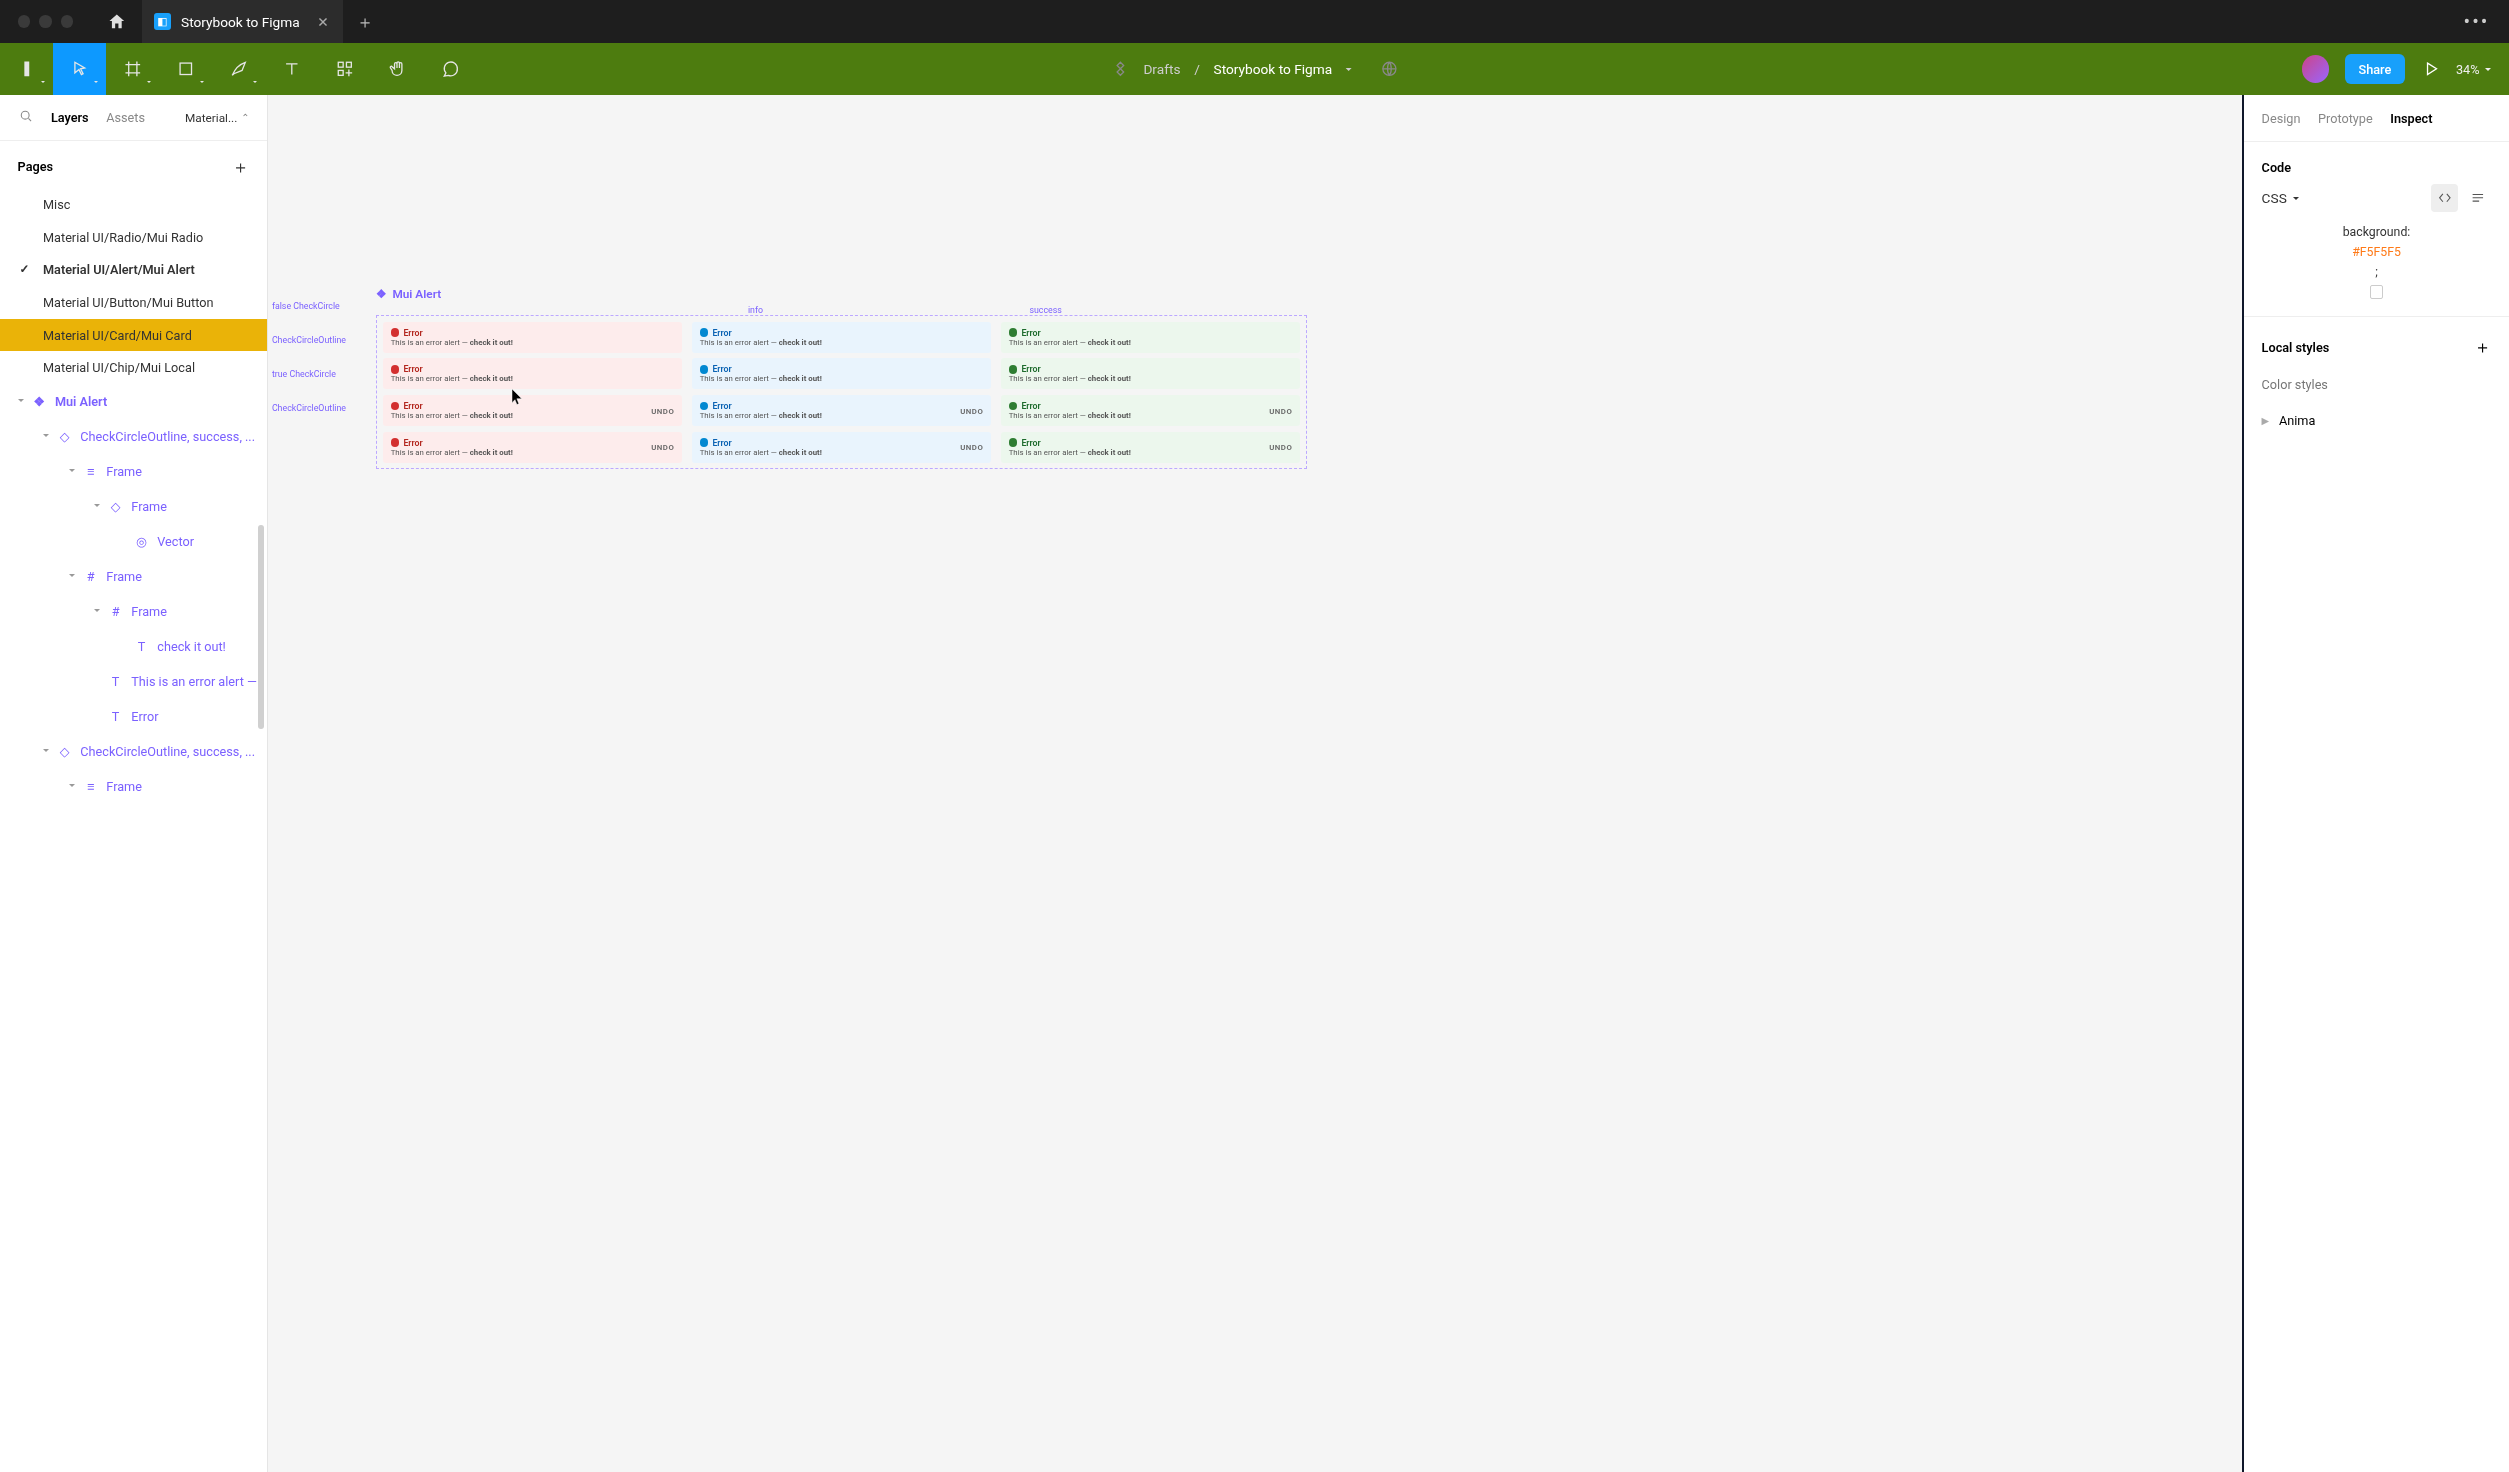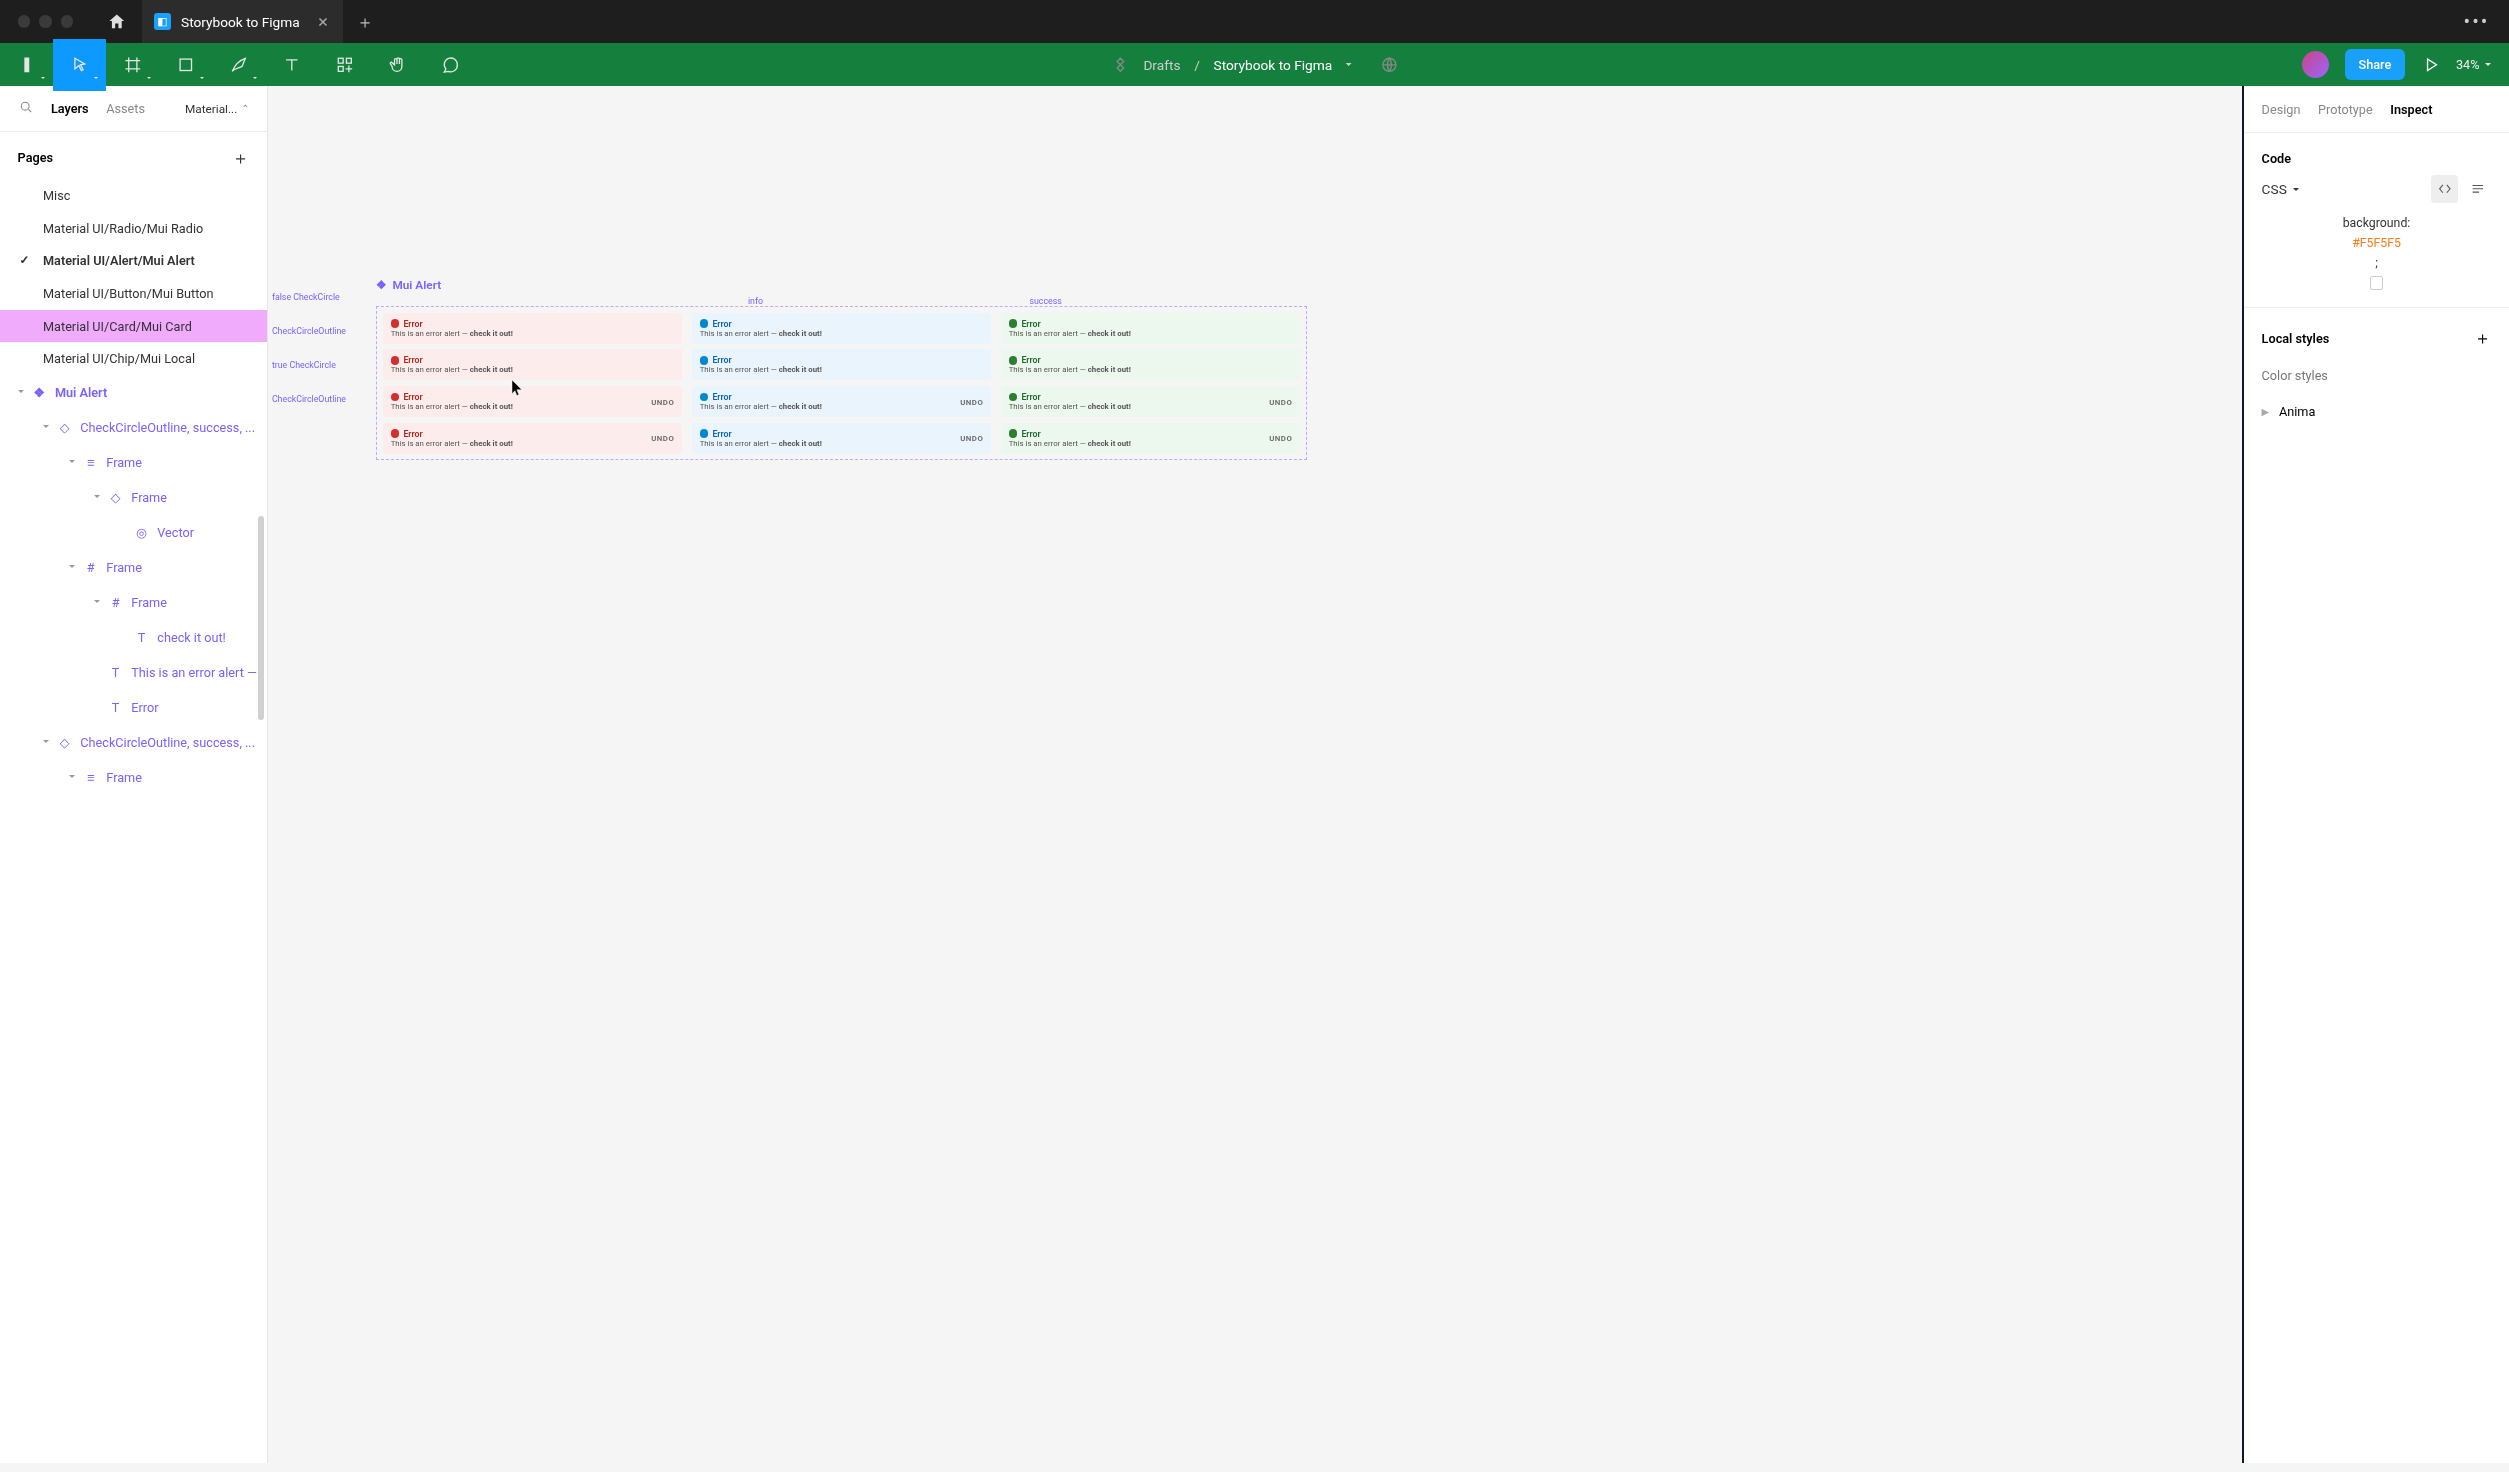--- a/index.html
+++ b/index.html
@@ -10,21 +10,21 @@
   .traffic { display: flex; gap: 8.8px; padding: 0 17.6px; }
   .traffic span { width: 12.7px; height: 12.7px; border-radius: 50%; background: #3a3a3a; display: block; }
   .home-btn { width: 51px; height: 43px; display: flex; align-items: center; justify-content: center; color: #e0e0e0; }
   .tab { height: 43px; background: #2c2c2c; display: flex; align-items: center; padding: 0 13.7px 0 11.8px; gap: 9.8px; font-size: 13.7px; }
   .tab .doc-ico { width: 17.6px; height: 17.6px; background: #18a0fb; border-radius: 2.9px; display:flex;align-items:center;justify-content:center; font-size:10.8px; color:#fff; }
   .tab-close { color: #aaa; font-size: 13.7px; margin-left: 7.8px; }
   .tab-add { width: 45px; display:flex; align-items:center; justify-content:center; color:#bbb; font-size:17.6px; }
   .titlebar-more { margin-left:auto; padding:0 19.6px; color:#ccc; font-size:19.6px; letter-spacing:2px; }
 
   
-  .toolbar { height: 43px; background: #15803d; display: flex; align-items: center; color: #fff; }
+  .toolbar { height: 52px; background: #4d7c0f; display: flex; align-items: center; color: #fff; }
   .tool-btn { width: 53px; height: 52px; display: flex; align-items: center; justify-content: center; color: #e5e5e5; position:relative; }
   .tool-btn.active { background: #0d99ff; }
   .tool-caret::after { content: ""; position:absolute; bottom:9.8px; right:7.8px; border:2.9px solid transparent; border-top-color:#e5e5e5; }
   .toolbar-center { position:absolute; left:50%; transform:translateX(-50%); display:flex; align-items:center; gap:13.7px; font-size:13.7px; color:#ccc; }
   .toolbar-center .file { color:#fff; }
   .toolbar-right { margin-left:auto; display:flex; align-items:center; gap:15.7px; padding-right:17.6px; }
   .avatar { width:27.4px; height:27.4px; border-radius:50%; background: linear-gradient(135deg,#c48,#96f); }
   .share-btn { background:#18a0fb; color:#fff; border:none; border-radius:5.9px; padding:7.8px 13.7px; font-size:12.7px; font-weight:500; }
   .zoom { font-size:12.7px; color:#eee; display:flex; align-items:center; gap:5.9px; }
   .caret-down { width:0;height:0;border:3.9px solid transparent; border-top-color:currentColor; margin-top:3.9px; }
@@ -34,21 +34,21 @@
   .left-panel { width: 268px; background:#fff; border-right:1px solid #e5e5e5; display:flex; flex-direction:column; overflow:hidden; }
   .lp-tabs { height:46px; display:flex; align-items:center; padding:0 17.6px; gap:17.6px; font-size:12.7px; color:#888; border-bottom:1px solid #eee; }
   .lp-tabs .active { color:#000; font-weight:600; }
   .lp-tabs .pagepick { margin-left:auto; display:flex; align-items:center; gap:3.9px; color:#333; font-size:11.8px; }
   .lp-tabs .search-ico { color:#888; }
   .pages-hdr { display:flex; align-items:center; justify-content:space-between; padding:13.7px 17.6px 9.8px; font-size:12.7px; font-weight:600; }
   .pages-hdr .plus { font-size:17.6px; font-weight:400; color:#333; }
   .page-item { padding:8.8px 17.6px 8.8px 43px; font-size:12.7px; color:#333; position:relative; }
   .page-item.selected { font-weight:600; }
   .page-item.selected::before { content:"✓"; position:absolute; left:19.6px; font-size:11.8px; }
-  .page-item.hover { background:#f0abfc; }
+  .page-item.hover { background:#eab308; }
 
   .layer-row { display:flex; align-items:center; min-height:35px; font-size:12.7px; color:#7b61ff; gap:7.8px; }
   .layer-row .caret { width:0;height:0;border:3.9px solid transparent; border-top-color:#999; visibility:hidden; }
   .layer-row.open > .caret, .layer-row.has > .caret { visibility:visible; }
   .layer-row .ico { width:15.7px; height:15.7px; display:flex;align-items:center;justify-content:center; color:#7b61ff; }
   .layer-row.bold { font-weight:600; }
   .indent-0 { padding-left:17.6px; }
   .indent-1 { padding-left:43px; }
   .indent-2 { padding-left:69px; }
   .indent-3 { padding-left:94px; }

